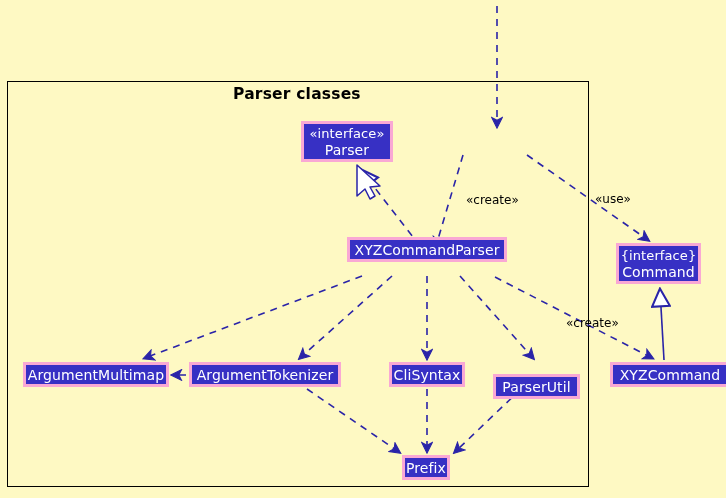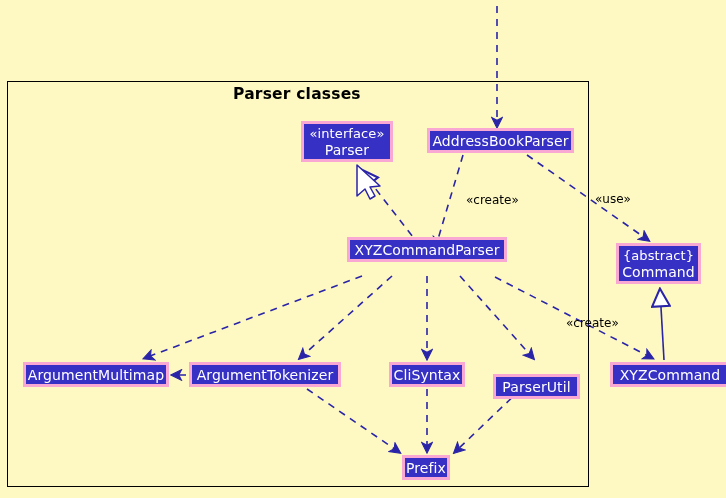--- a/index.html
+++ b/index.html
@@ -165,26 +165,23 @@
     <g class="cursor">
       <path d="M 357 165 L 357 196 L 365 189 L 370 199 L 375 196 L 370 187 L 380 186 Z" fill="#ffffff" stroke="#2a24a8" stroke-width="1.5" stroke-linejoin="round"></path>
     </g>
   </svg>
 
   <div class="node" style="left:301px; top:121px; width:92px; height:41px;">
     <span class="stereo">«interface»</span>
     <span>Parser</span>
   </div>
 
-  <div class="node" style="left:427px; top:128px; width:147px; height:25px;">
-    <span>AddressBookParser</span>
-  </div>
 
   <div class="node" style="left:616px; top:243px; width:85px; height:41px;">
-    <span class="stereo">{abstract}</span>
+    <span class="stereo">{interface}</span>
     <span>Command</span>
   </div>
 
   <div class="node" style="left:347px; top:237px; width:160px; height:25px;">
     <span>XYZCommandParser</span>
   </div>
 
   <div class="node" style="left:23px; top:362px; width:146px; height:25px;">
     <span>ArgumentMultimap</span>
   </div>

